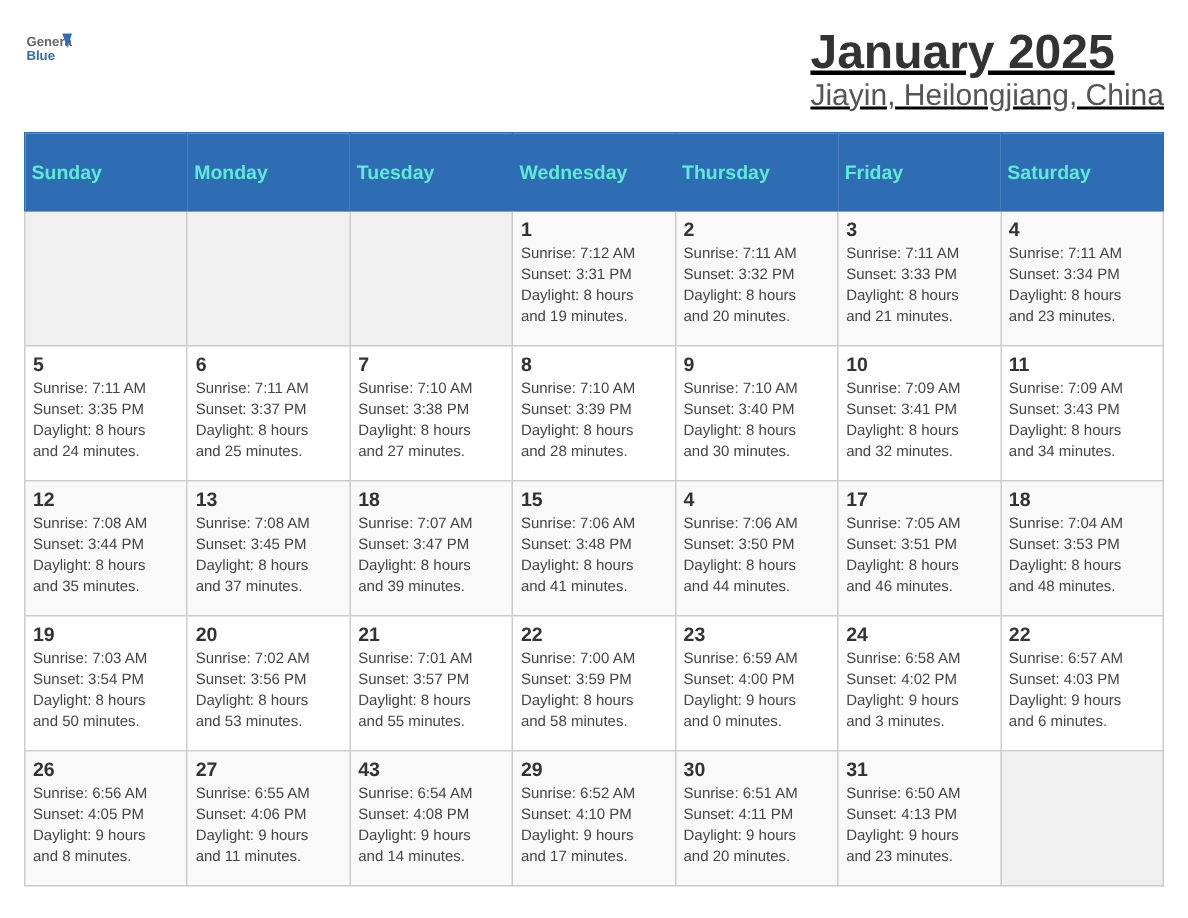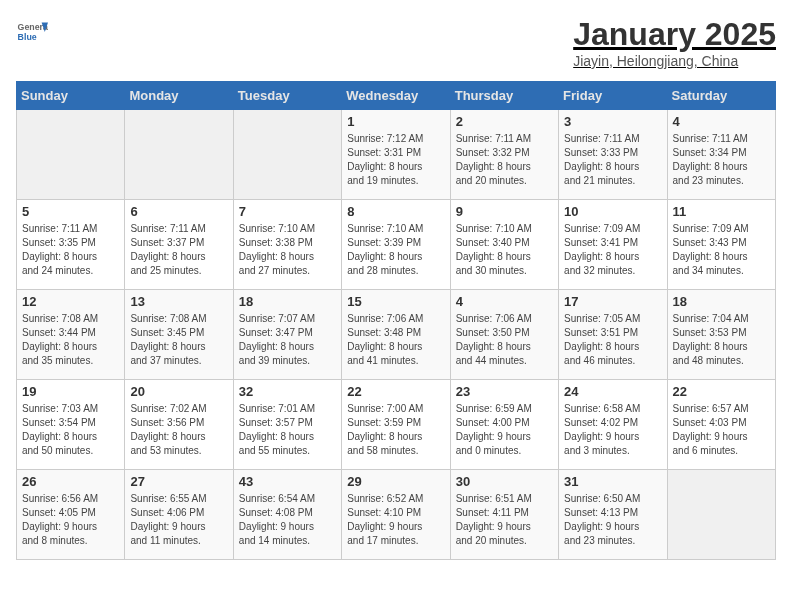--- a/index.html
+++ b/index.html
@@ -28,34 +28,34 @@
     .title-block {
       text-align: left;
       text-decoration: underline;
     }
     .cal-title {
       font-size: 32px;
       font-weight: bold;
       color: #333;
     }
     .cal-subtitle {
-      font-size: 14px;
+      font-size: 20px;
       color: #555;
     }
     table {
       width: 100%;
       border-collapse: collapse;
       table-layout: fixed;
     }
     thead th {
       background-color: #2e6db4;
-      color: #e5e5e5;
+      color: #5eead4;
       font-size: 13px;
       font-weight: bold;
-      padding: 6px 4px;
+      padding: 18px 4px;
       text-align: left;
       border: 1px solid #2e6db4;
     }
     tbody tr {
       vertical-align: top;
     }
     tbody td {
       border: 1px solid #ccc;
       padding: 4px 5px;
       font-size: 10.5px;
@@ -196,21 +196,21 @@
       <tr>
         <td>
           <span class="day-num">19</span>
           <div class="day-info">Sunrise: 7:03 AM<br>Sunset: 3:54 PM<br>Daylight: 8 hours<br>and 50 minutes.</div>
         </td>
         <td>
           <span class="day-num">20</span>
           <div class="day-info">Sunrise: 7:02 AM<br>Sunset: 3:56 PM<br>Daylight: 8 hours<br>and 53 minutes.</div>
         </td>
         <td>
-          <span class="day-num">32</span>
+          <span class="day-num">21</span>
           <div class="day-info">Sunrise: 7:01 AM<br>Sunset: 3:57 PM<br>Daylight: 8 hours<br>and 55 minutes.</div>
         </td>
         <td>
           <span class="day-num">22</span>
           <div class="day-info">Sunrise: 7:00 AM<br>Sunset: 3:59 PM<br>Daylight: 8 hours<br>and 58 minutes.</div>
         </td>
         <td>
           <span class="day-num">23</span>
           <div class="day-info">Sunrise: 6:59 AM<br>Sunset: 4:00 PM<br>Daylight: 9 hours<br>and 0 minutes.</div>
         </td>

